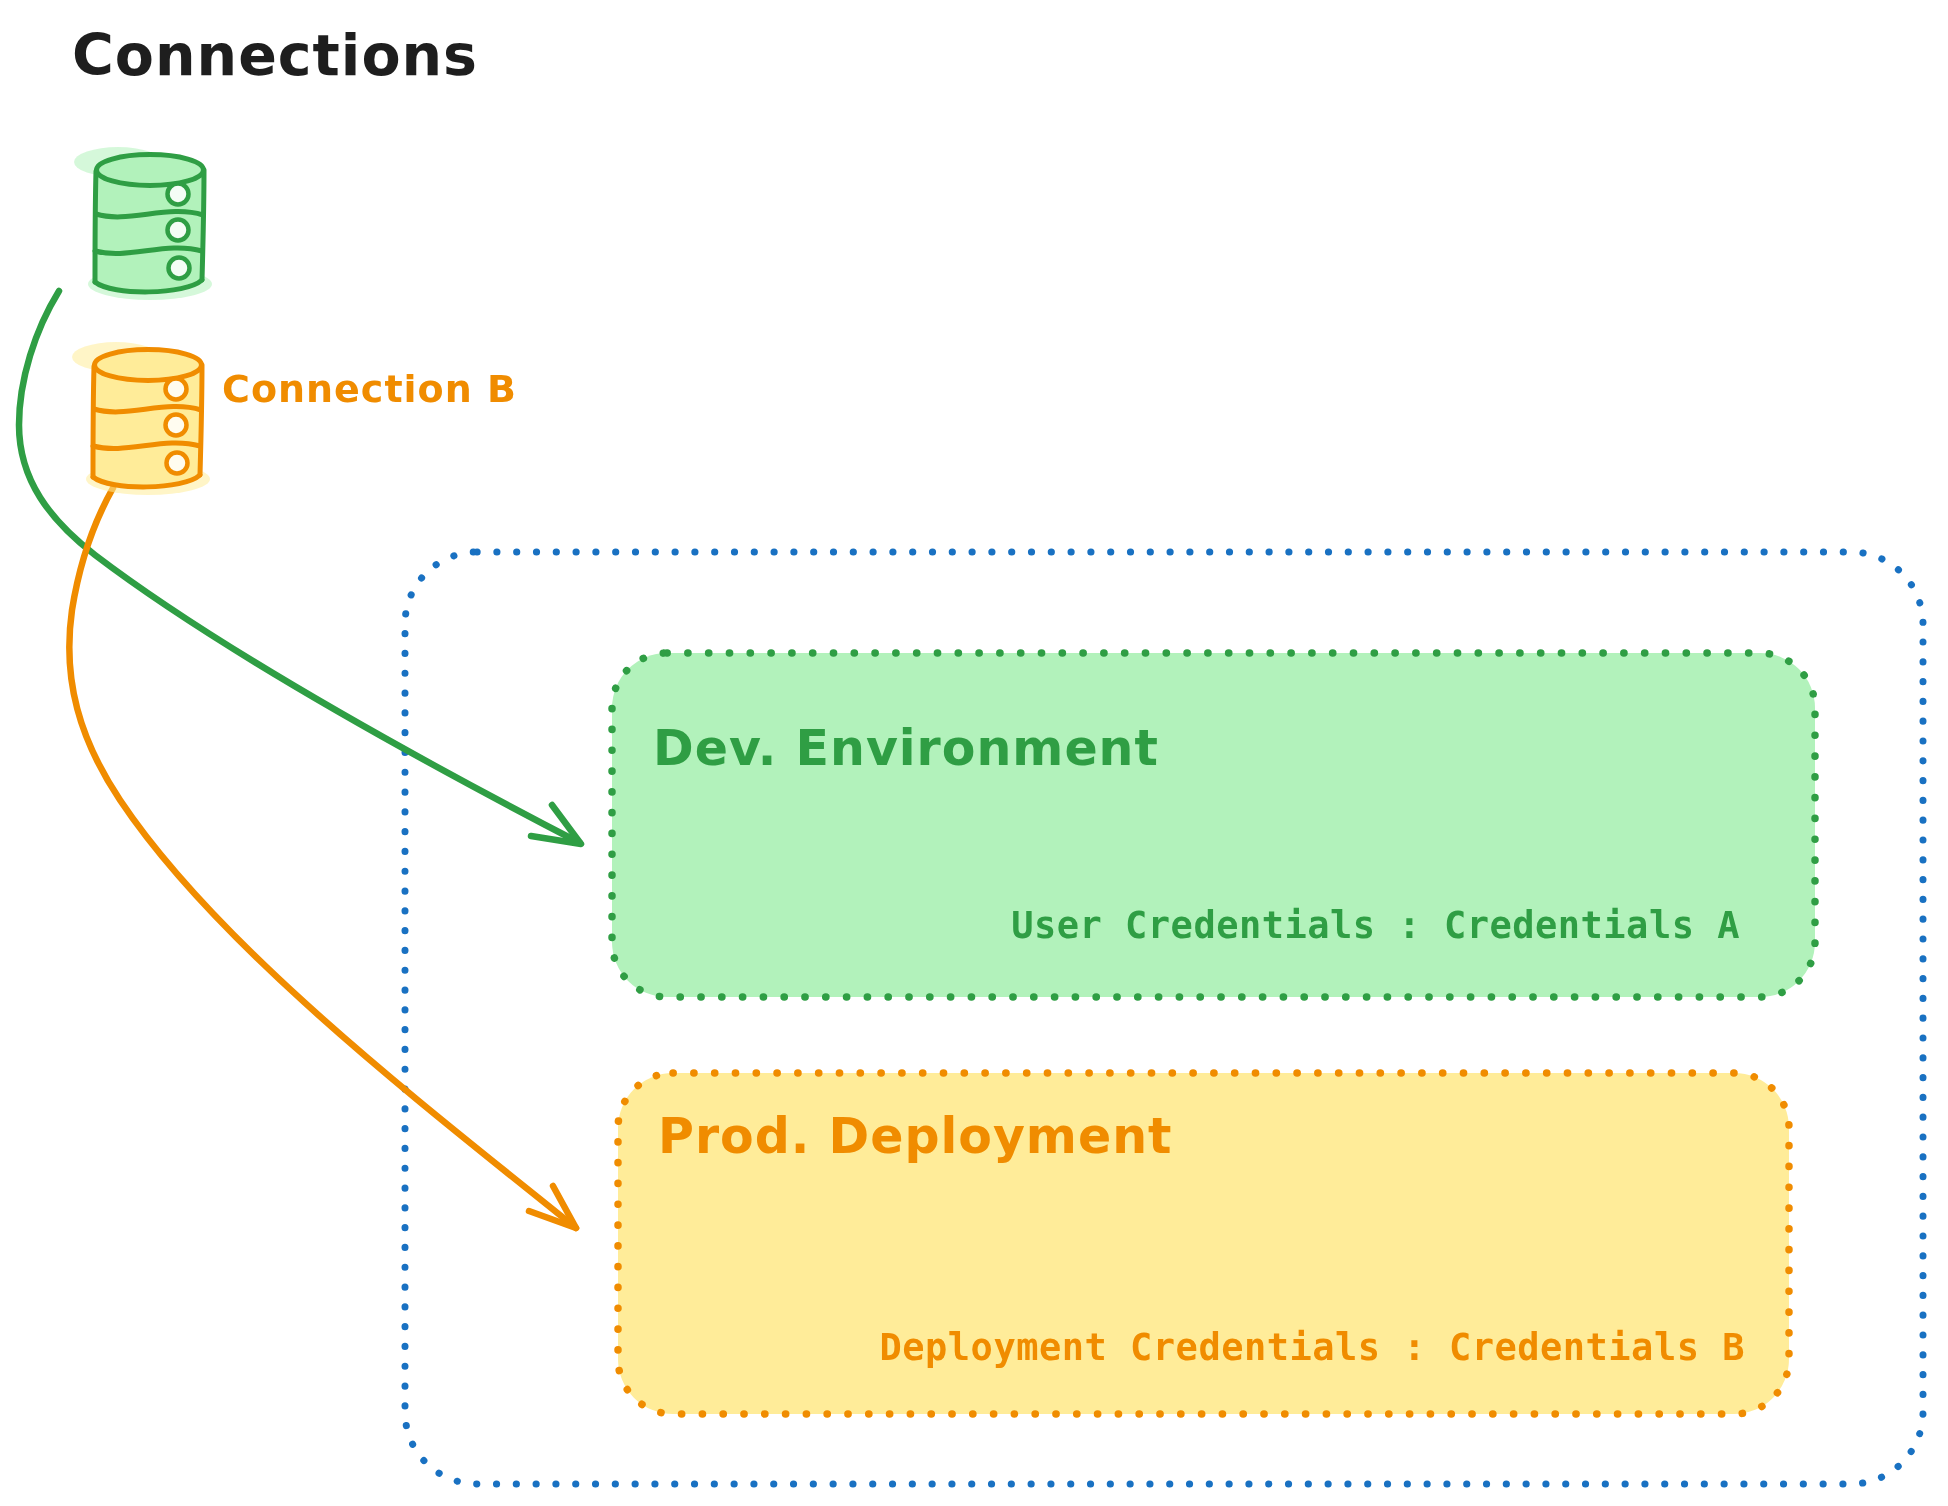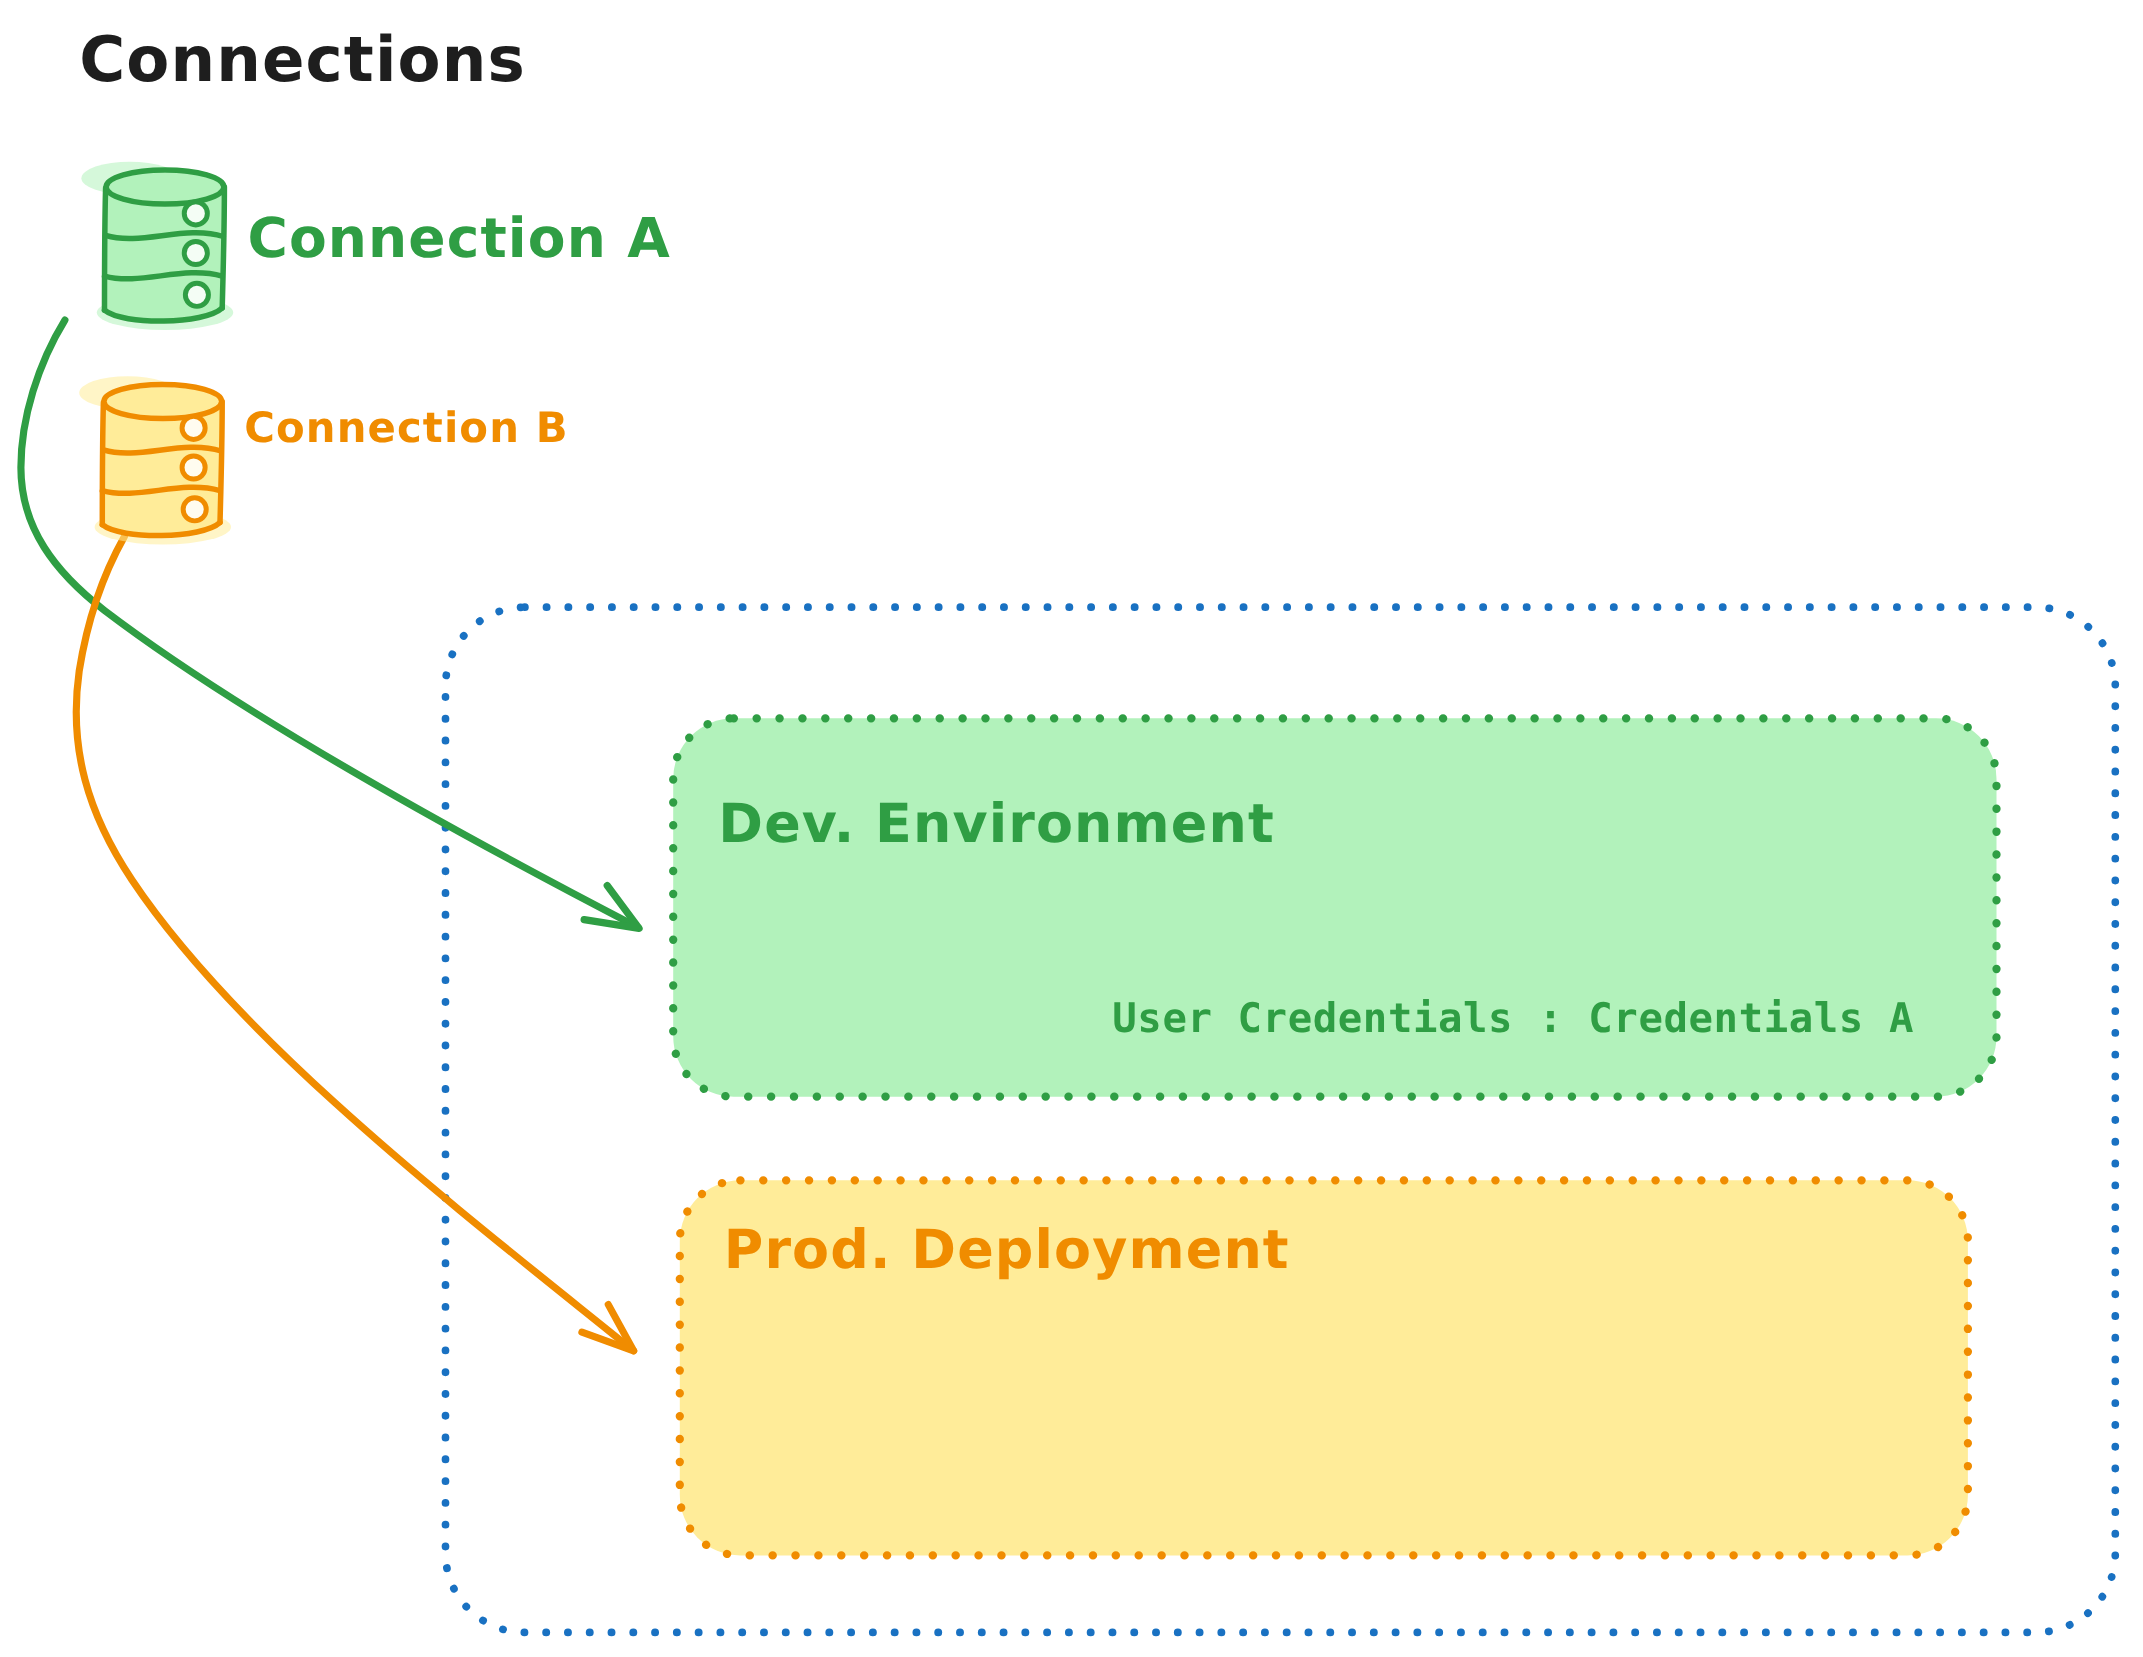--- a/index.html
+++ b/index.html
@@ -85,25 +85,25 @@
 
     <path class="curve-orange" d="M 113 488 C 95 520 80 560 72 610 C 62 680 80 740 120 800 C 220 950 430 1110 576 1228"></path>
     <path class="head-orange" d="M 553 1186 L 576 1228 L 529 1211"></path>
 
     <use href="#db-shape" class="db-green"></use>
     <use href="#db-shape" class="db-orange" transform="translate(-2,195)"></use>
   </svg>
 
   <div class="label title">Connections</div>
 
-  <div class="label conn-a-label">Connection A</div>
 
   <div class="label conn-b-label">Connection B</div>
 
 
   <div class="label env-title dev-title">Dev. Environment</div>
 
   <div class="label creds dev-creds">User Credentials : Credentials A</div>
 
   <div class="label env-title prod-title">Prod. Deployment</div>
 
+  <div class="label creds prod-creds">Deployment Credentials : Credentials B</div>
 
 </div>
 
 </body></html>

